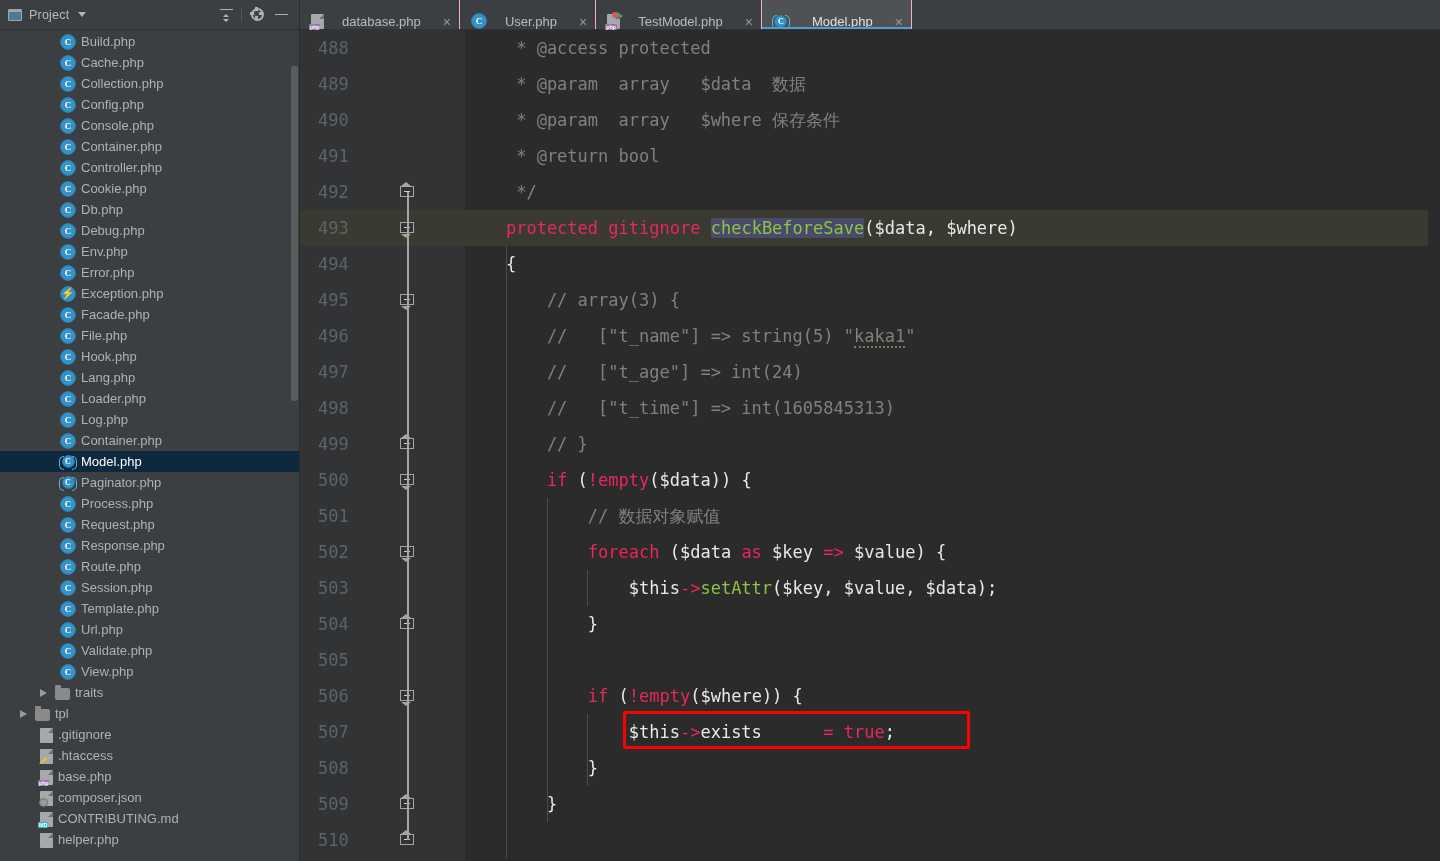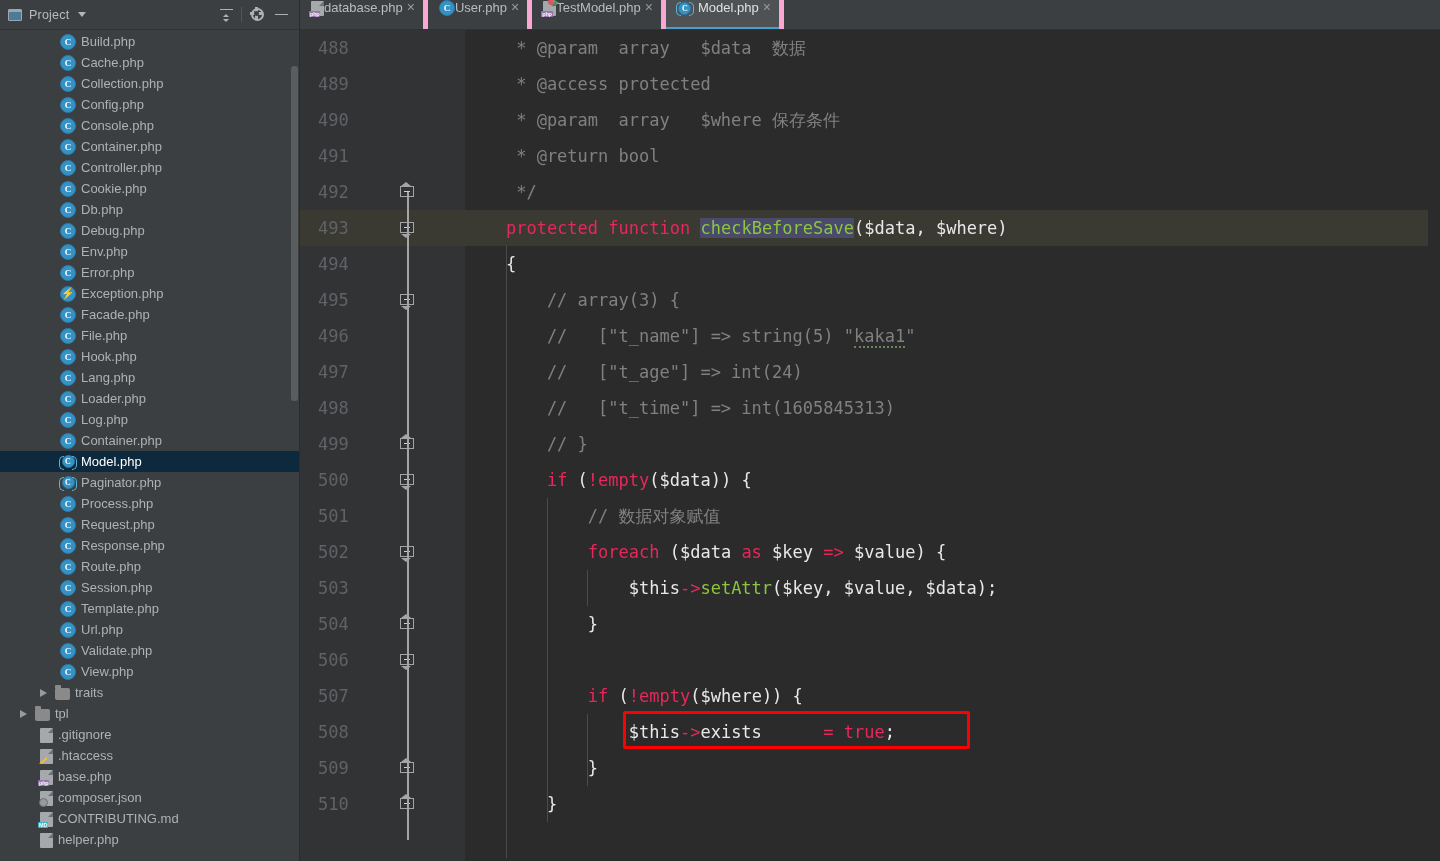--- a/index.html
+++ b/index.html
@@ -266,27 +266,27 @@
   #tab-bar {
     height: 30px;
     flex: 0 0 30px;
     background: #3c3f41;
     display: flex;
     align-items: stretch;
     border-bottom: 1px solid #323232;
   }
   .tab {
     display: flex;
-    align-items: flex-start;
+    align-items: flex-end;
     padding: 0 8px 0 11px;
-    gap: 0;
+    gap: 18px;
     font-size: 13px;
     color: #bbbbbb;
     position: relative;
-    border-right: 5px solid #f9a8d4;
+    border-right: 1px solid #f9a8d4;
     white-space: nowrap;
   }
   .tab.active {
     background: #4e5254;
     color: #e0e0e0;
   }
   .tab.active::after {
     content:"";
     position: absolute; left:0; right:0; bottom:0; height:2px;
     background: #4a9fd0;
@@ -737,20 +737,21 @@
           <div class="gline"><span>501</span></div>
           <div class="gline"><span>502</span><span class="fold">
               <span class="fold-box"></span>
               <span class="fold-cap-bot"></span>
             </span></div>
           <div class="gline"><span>503</span></div>
           <div class="gline"><span>504</span><span class="fold">
               <span class="fold-box"></span>
               <span class="fold-cap-top"></span>
             </span></div>
+          <div class="gline"><span>505</span></div>
           <div class="gline"><span>506</span><span class="fold">
               <span class="fold-box"></span>
               <span class="fold-cap-bot"></span>
             </span></div>
           <div class="gline"><span>507</span></div>
           <div class="gline"><span>508</span></div>
           <div class="gline"><span>509</span><span class="fold">
               <span class="fold-box"></span>
               <span class="fold-cap-top"></span>
             </span></div>
@@ -760,26 +761,26 @@
             </span></div>
           <div class="fold-line" style="top: 162px; height: 36px;"></div>
           <div class="fold-line" style="top: 198px; height: 612px;"></div>
           <div class="fold-line" style="top: 270px; height: 144px;"></div>
           <div class="fold-line" style="top: 450px; height: 324px;"></div>
           <div class="fold-line" style="top: 522px; height: 72px;"></div>
           <div class="fold-line" style="top: 666px; height: 108px;"></div>
         </div>
       <div id="code-scroll">
         <div id="red-box" style="left: 158.2px; top: 681px; width: 346.8px; height: 38px; border-color: rgb(255, 0, 0);"></div>
-      <div class="cline"><span class="com">     * @param  array   $data  数据</span></div>
-          <div class="cline"><span class="com">     * @access protected</span></div>
+      <div class="cline"><span class="com">     * @access protected</span></div>
+          <div class="cline"><span class="com">     * @param  array   $data  数据</span></div>
           <div class="cline"><span class="com">     * @param  array   $where 保存条件</span></div>
           <div class="cline"><span class="com">     * @return bool</span></div>
           <div class="cline"><span class="com">     */</span></div>
-          <div class="cline cur"><span class="pl">    </span><span class="kwd">protected</span><span class="pl"> </span><span class="kwd">function</span><span class="pl"> </span><span class="fn sel-token">checkBeforeSave</span><span class="pl">(</span><span class="pl">$data</span><span class="pl">, </span><span class="pl">$where</span><span class="pl">)</span></div>
+          <div class="cline cur"><span class="pl">    </span><span class="kwd">protected</span><span class="pl"> </span><span class="kwd">gitignore</span><span class="pl"> </span><span class="fn sel-token">checkBeforeSave</span><span class="pl">(</span><span class="pl">$data</span><span class="pl">, </span><span class="pl">$where</span><span class="pl">)</span></div>
           <div class="cline"><span class="pl">    {</span></div>
           <div class="cline"><span class="com">        // array(3) {</span></div>
           <div class="cline"><span class="com">        //   ["t_name"] =&gt; string(5) "</span><span class="com squiggle">kaka1</span><span class="com">"</span></div>
           <div class="cline"><span class="com">        //   ["t_age"] =&gt; int(24)</span></div>
           <div class="cline"><span class="com">        //   ["t_time"] =&gt; int(1605845313)</span></div>
           <div class="cline"><span class="com">        // }</span></div>
           <div class="cline"><span class="pl">        </span><span class="kwd">if</span><span class="pl"> (</span><span class="op">!</span><span class="kwd">empty</span><span class="pl">($data)) {</span></div>
           <div class="cline"><span class="com">            // 数据对象赋值</span></div>
           <div class="cline"><span class="pl">            </span><span class="kwd">foreach</span><span class="pl"> ($data </span><span class="kwd">as</span><span class="pl"> $key </span><span class="op">=&gt;</span><span class="pl"> $value) {</span></div>
           <div class="cline"><span class="pl">                $this</span><span class="op">-&gt;</span><span class="fn">setAttr</span><span class="pl">($key, $value, $data);</span></div>

